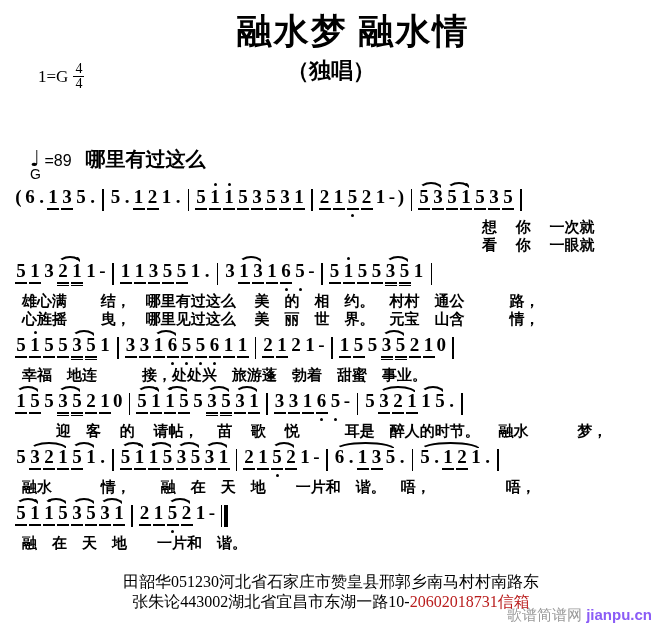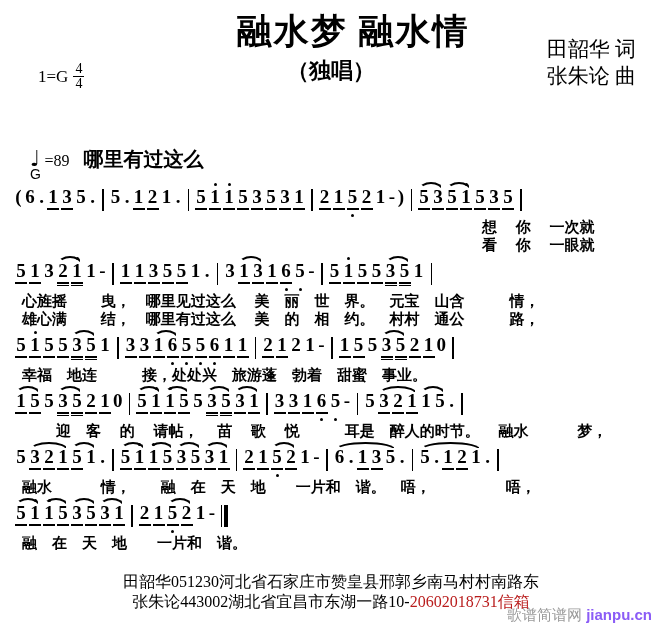--- a/index.html
+++ b/index.html
@@ -12,21 +12,21 @@
             font-size:22px;font-weight:bold;}
   .credits{position:absolute;top:36px;right:26px;text-align:left;
            font-size:21px;line-height:27px;}
   .keysig{position:absolute;top:62px;left:38px;font-size:17px;display:flex;align-items:center;gap:5px;}
   .frac{display:inline-flex;flex-direction:column;align-items:center;font-size:14px;line-height:14px;}
   .frac .top{border-bottom:1px solid #000;padding:0 2px;}
 
   .tempo{position:absolute;top:146px;left:30px;display:flex;align-items:baseline;gap:4px;}
   .gmark{position:absolute;top:166px;left:30px;font-size:14px;font-family:"Liberation Sans",sans-serif;}
   .notechar{font-family:"DejaVu Sans",sans-serif;font-size:22px;line-height:20px;}
-  .bpm{font-size:16px;font-family:Liberation Serif, serif;}
+  .bpm{font-size:16px;font-family:Liberation Sans, sans-serif;}
   .expr{font-size:20px;font-weight:bold;margin-left:10px;}
 
   .score{position:absolute;top:182px;left:14px;right:4px;}
   .line{margin-bottom:2px;}
   .notes{position:relative;display:flex;align-items:center;height:36px;}
   .nt{display:inline-flex;flex-direction:column;align-items:center;justify-content:flex-start;
       margin:0 1px;min-width:12px;height:36px;}
   .nt.sym{min-width:7px;}
   .hd,.ld{height:5px;width:100%;display:flex;align-items:center;justify-content:center;}
   .hd::after,.ld::after{content:'';width:3px;height:3px;border-radius:50%;background:transparent;}
@@ -49,24 +49,20 @@
   .wm .site{color:#9a9a9a;}
   .wm .url{color:#8b5cf6;font-weight:bold;}
 </style>
 </head>
 <body>
 
 <div id="page">
   <div class="title">融水梦 融水情</div>
   <div class="subtitle">（独唱）</div>
 
-  <div class="credits">
-    <div>田韶华 词</div>
-    <div>张朱论 曲</div>
-  </div>
 
   <div class="keysig">
     <span>1=G</span>
     <span class="frac">
       <span class="top">4</span>
       <span>4</span>
     </span>
   </div>
 
   <div class="gmark">G</div>
@@ -559,22 +555,22 @@
             <i class="hd"></i>
             <b class="ch">1</b>
             <i class="uls"></i>
             <i class="ld"></i>
           </span>
           <span class="bar"></span>
           <i class="arc" style="left: 44px; width: 24px;"></i>
           <i class="arc" style="left: 225px; width: 24px;"></i>
           <i class="arc" style="left: 372px; width: 24px;"></i>
         </div>
+        <div class="lyr" style="padding-left: 8px;">雄心满　　 结，　哪里有过这么　 美　的　相　约。　村村　通公　　　路，</div>
         <div class="lyr" style="padding-left: 8px;">心旌摇　　 曳，　哪里见过这么　 美　丽　世　界。　元宝　山含　　　情，</div>
-        <div class="lyr" style="padding-left: 8px;">雄心满　　 结，　哪里有过这么　 美　的　相　约。　村村　通公　　　路，</div>
       </div>
       <div class="line">
         <div class="notes">
           <span class="nt">
             <i class="hd"></i>
             <b class="ch">5</b>
             <i class="uls">
               <i class="ul"></i>
             </i>
             <i class="ld"></i>

